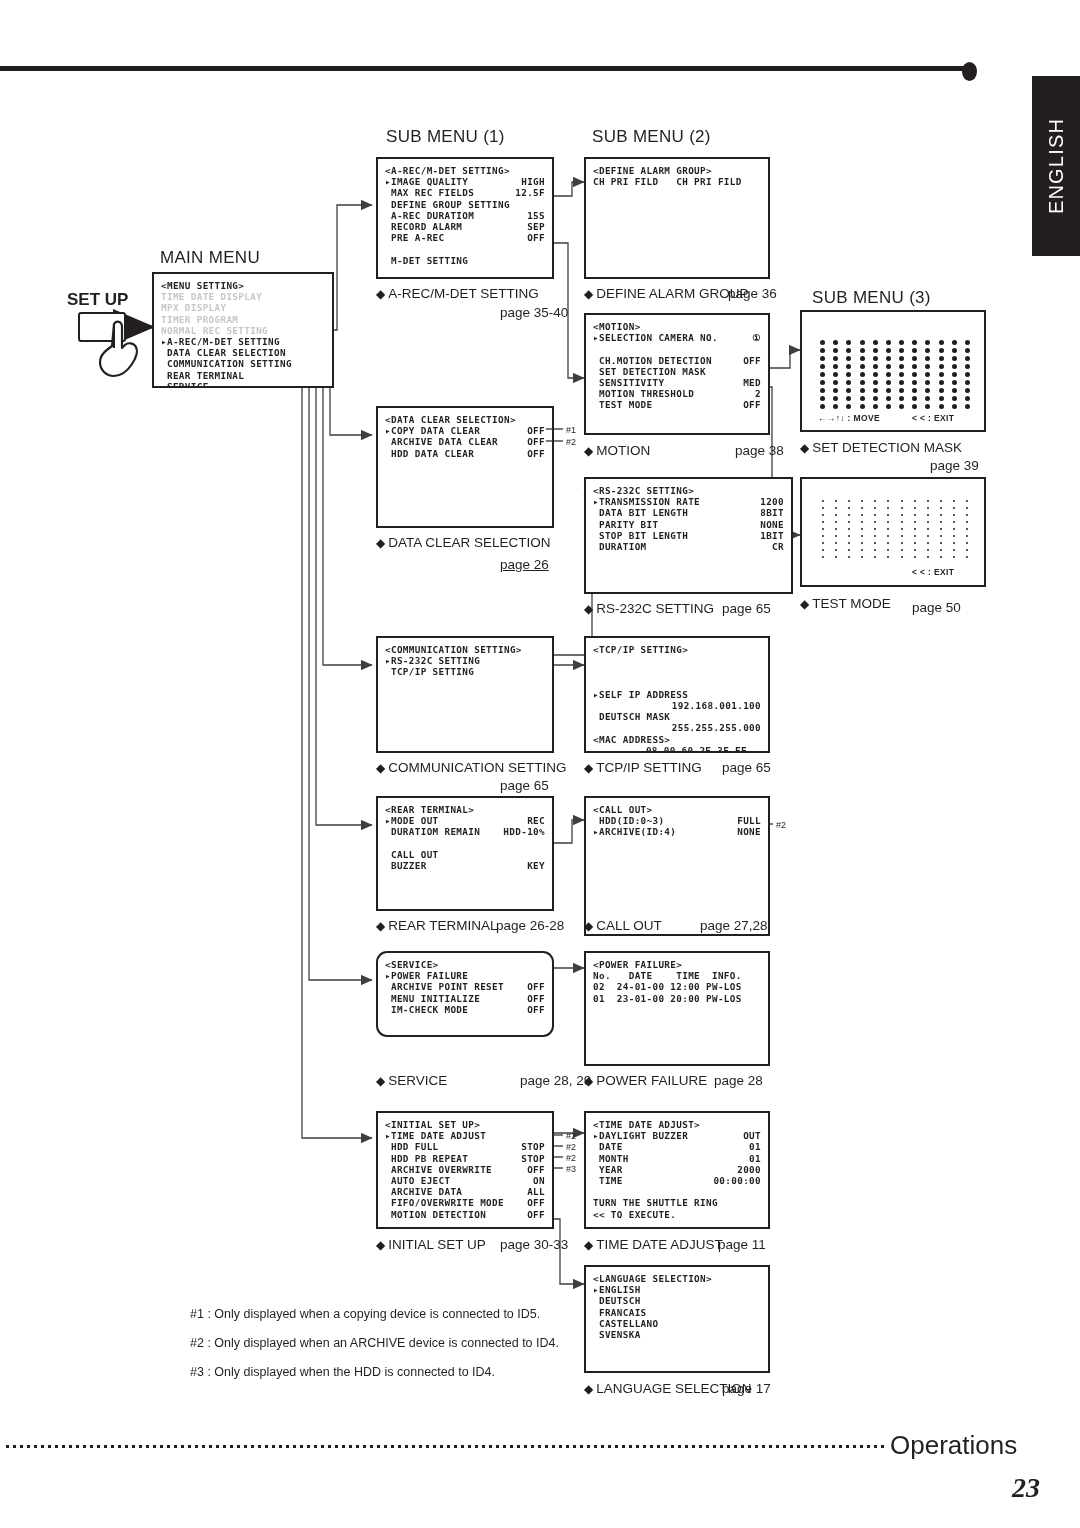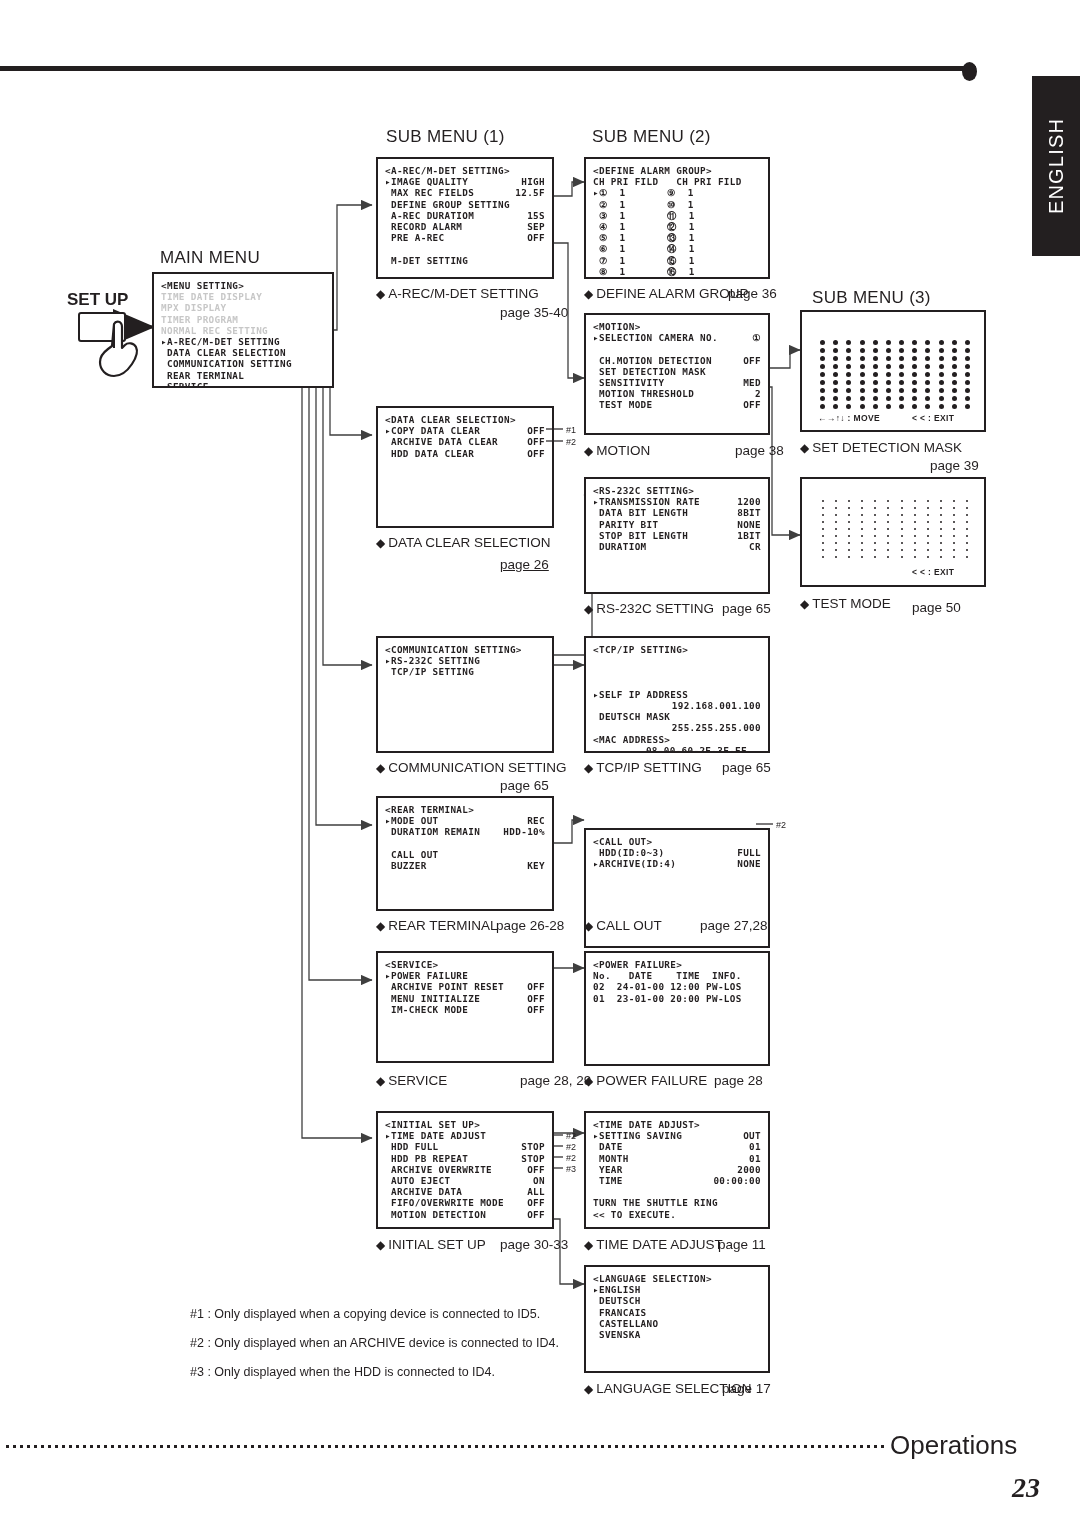--- a/index.html
+++ b/index.html
@@ -169,30 +169,20 @@
   <div class="row">&nbsp;<span>PRE A-REC</span><span style="float:right">OFF</span></div>
   <div class="row blank"></div>
   <div class="row">&nbsp;<span>M-DET SETTING</span></div>
 </div>
 <div class="cap" style="left:376px;top:286px;"><span class="dia">◆</span><span>A-REC/M-DET SETTING</span></div>
 <div class="pg" style="left:500px;top:305px;">page 35-40</div>
 
 <div class="osd" style="left:584px;top:157px;width:186px;height:122px;">
   <div class="row">&lt;DEFINE ALARM GROUP&gt;</div>
   <div class="row">CH PRI FILD   CH PRI FILD</div>
-  <div id="alarm-rows">
-      <div class="row">▸①  1       ⑨  1</div>
-      <div class="row"> ②  1       ⑩  1</div>
-      <div class="row"> ③  1       ⑪  1</div>
-      <div class="row"> ④  1       ⑫  1</div>
-      <div class="row"> ⑤  1       ⑬  1</div>
-      <div class="row"> ⑥  1       ⑭  1</div>
-      <div class="row"> ⑦  1       ⑮  1</div>
-      <div class="row"> ⑧  1       ⑯  1</div>
-    </div>
 </div>
 <div class="cap" style="left:584px;top:286px;"><span class="dia">◆</span><span>DEFINE ALARM GROUP</span></div>
 <div class="pg" style="left:728px;top:286px;">page 36</div>
 
 <div class="osd" style="left:584px;top:313px;width:186px;height:122px;">
   <div class="row">&lt;MOTION&gt;</div>
   <div class="row">▸<span>SELECTION CAMERA NO.</span><span style="float:right">①</span></div>
   <div class="row blank"></div>
   <div class="row">&nbsp;<span>CH.MOTION DETECTION</span><span style="float:right">OFF</span></div>
   <div class="row">&nbsp;<span>SET DETECTION MASK</span></div>
@@ -451,21 +441,21 @@
     <line x1="756" y1="824" x2="773" y2="824"></line>
     <line x1="546" y1="1135" x2="563" y2="1135"></line>
     <line x1="546" y1="1146" x2="563" y2="1146"></line>
     <line x1="546" y1="1157" x2="563" y2="1157"></line>
     <line x1="546" y1="1168" x2="563" y2="1168"></line>
   </g>
 </svg>
 <div class="cap" style="left:376px;top:535px;"><span class="dia">◆</span><span>DATA CLEAR SELECTION</span></div>
 <div class="pg" style="left:500px;top:557px;text-decoration:underline;">page 26</div>
 
-<div class="osd" style="left:584px;top:477px;width:186px;height:117px;">
+<div class="osd" style="left:584px;top:477px;width:209px;height:117px;">
   <div class="row">&lt;RS-232C SETTING&gt;</div>
   <div class="row">▸<span>TRANSMISSION RATE</span><span style="float:right">1200</span></div>
   <div class="row">&nbsp;<span>DATA BIT LENGTH</span><span style="float:right">8BIT</span></div>
   <div class="row">&nbsp;<span>PARITY BIT</span><span style="float:right">NONE</span></div>
   <div class="row">&nbsp;<span>STOP BIT LENGTH</span><span style="float:right">1BIT</span></div>
   <div class="row">&nbsp;<span>DURATIOM</span><span style="float:right">CR</span></div>
 </div>
 <div class="cap" style="left:584px;top:601px;"><span class="dia">◆</span><span>RS-232C SETTING</span></div>
 <div class="pg" style="left:722px;top:601px;">page 65</div>
 
@@ -496,30 +486,30 @@
   <div class="row">&lt;REAR TERMINAL&gt;</div>
   <div class="row">▸<span>MODE OUT</span><span style="float:right">REC</span></div>
   <div class="row">&nbsp;<span>DURATIOM REMAIN</span><span style="float:right">HDD-10%</span></div>
   <div class="row blank"></div>
   <div class="row">&nbsp;<span>CALL OUT</span></div>
   <div class="row">&nbsp;<span>BUZZER</span><span style="float:right">KEY</span></div>
 </div>
 <div class="cap" style="left:376px;top:918px;"><span class="dia">◆</span><span>REAR TERMINAL</span></div>
 <div class="pg" style="left:496px;top:918px;">page 26-28</div>
 
-<div class="osd" style="left:584px;top:828px;width:186px;height:120px;">
+<div class="osd" style="left:584px;top:796px;width:186px;height:140px;">
   <div class="row">&lt;CALL OUT&gt;</div>
   <div class="row">&nbsp;<span>HDD(ID:0~3)</span><span style="float:right">FULL</span></div>
   <div class="row">▸<span>ARCHIVE(ID:4)</span><span style="float:right">NONE</span></div>
 </div>
 <div class="fnmark" style="left:776px;top:820px;">#2</div>
 <div class="cap" style="left:584px;top:918px;"><span class="dia">◆</span><span>CALL OUT</span></div>
 <div class="pg" style="left:700px;top:918px;">page 27,28</div>
 
-<div class="osd" style="left:376px;top:951px;width:178px;height:112px;">
+<div class="osd" style="left:376px;top:951px;width:178px;height:86px;border-radius:11px;">
   <div class="row">&lt;SERVICE&gt;</div>
   <div class="row">▸<span>POWER FAILURE</span></div>
   <div class="row">&nbsp;<span>ARCHIVE POINT RESET</span><span style="float:right">OFF</span></div>
   <div class="row">&nbsp;<span>MENU INITIALIZE</span><span style="float:right">OFF</span></div>
   <div class="row">&nbsp;<span>IM-CHECK MODE</span><span style="float:right">OFF</span></div>
 </div>
 <div class="cap" style="left:376px;top:1073px;"><span class="dia">◆</span><span>SERVICE</span></div>
 <div class="pg" style="left:520px;top:1073px;">page 28, 29</div>
 
 <div class="osd" style="left:584px;top:951px;width:186px;height:115px;">
@@ -546,21 +536,21 @@
 </div>
 <div class="fnmark" style="left:566px;top:1131px;">#2</div>
 <div class="fnmark" style="left:566px;top:1142px;">#2</div>
 <div class="fnmark" style="left:566px;top:1153px;">#2</div>
 <div class="fnmark" style="left:566px;top:1164px;">#3</div>
 <div class="cap" style="left:376px;top:1237px;"><span class="dia">◆</span><span>INITIAL SET UP</span></div>
 <div class="pg" style="left:500px;top:1237px;">page 30-33</div>
 
 <div class="osd" style="left:584px;top:1111px;width:186px;height:118px;">
   <div class="row">&lt;TIME DATE ADJUST&gt;</div>
-  <div class="row">▸<span>SETTING SAVING</span><span style="float:right">OUT</span></div>
+  <div class="row">▸<span>DAYLIGHT BUZZER</span><span style="float:right">OUT</span></div>
   <div class="row">&nbsp;<span>DATE</span><span style="float:right">01</span></div>
   <div class="row">&nbsp;<span>MONTH</span><span style="float:right">01</span></div>
   <div class="row">&nbsp;<span>YEAR</span><span style="float:right">2000</span></div>
   <div class="row">&nbsp;<span>TIME</span><span style="float:right">00:00:00</span></div>
   <div class="row blank"></div>
   <div class="row">TURN THE SHUTTLE RING</div>
   <div class="row">&lt;&lt; TO EXECUTE.</div>
 </div>
 <div class="cap" style="left:584px;top:1237px;"><span class="dia">◆</span><span>TIME DATE ADJUST</span></div>
 <div class="pg" style="left:718px;top:1237px;">page 11</div>

